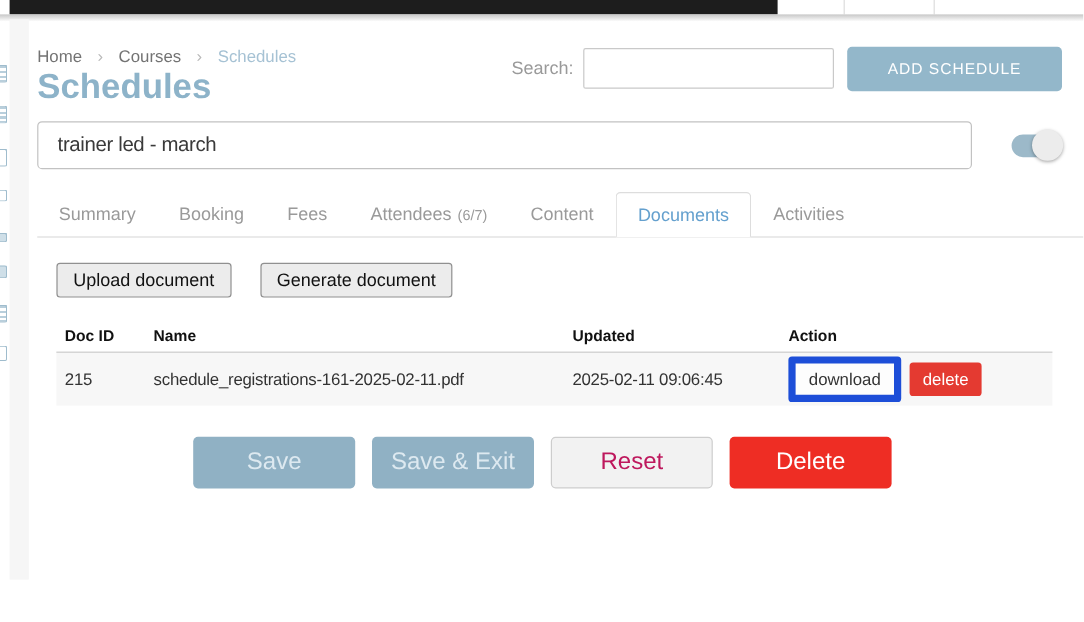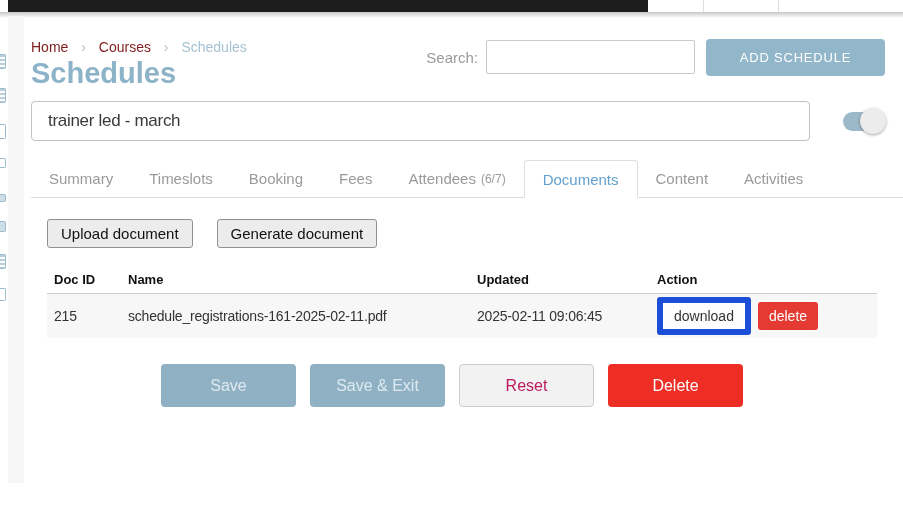--- a/index.html
+++ b/index.html
@@ -18,21 +18,21 @@
   .gray-strip { position: absolute; left: 8px; top: 16px; width: 16px; height: 467px; background: #f6f6f6; }
   .rail-icon { position: absolute; left: 0; width: 6px; border: 1px solid #9fbccd; border-left: none;
                border-radius: 0 2px 2px 0; background: #fff; }
   .rail-icon.lines { background: repeating-linear-gradient(#b9cfdc 0 2px, #ffffff 2px 4px); }
   .rail-icon.fill { background: #cfdfe8; }
 
   
   .breadcrumb { position: absolute; left: 31px; top: 39px; font-size: 14px; color: #333; }
   .breadcrumb span { margin-right: 9px; }
   .crumb-sep { color: #b9b9b9; }
-  .crumb-link { color: #7f1d1d; cursor: pointer; }
+  .crumb-link { color: #737373; cursor: pointer; }
   .crumb-current { color: #a6c2d4; }
   .page-title { position: absolute; left: 31px; top: 57px; font-size: 29px; font-weight: bold; color: #8db3c9; }
 
   
   .search-label { position: absolute; left: 408px; top: 49px; width: 70px; text-align: right;
                   font-size: 15px; color: #9a9a9a; }
   .search-input { position: absolute; left: 486px; top: 40px; width: 209px; height: 34px;
                   border: 1px solid #c9c9c9; border-radius: 2px; font-size: 15px; padding: 0 8px; color: #333; }
   .add-btn { position: absolute; left: 706px; top: 39px; width: 179px; height: 37px; background: #93b7ca;
              border: none; border-radius: 4px; color: #fff; font-size: 13px; letter-spacing: 0.8px;
@@ -74,21 +74,21 @@
   .c3 { width: 180px; }
   .c4 { width: 220px; display: flex; align-items: center; }
   .dl-btn { padding: 5px 11px; font-size: 14px; color: #333; background: #fdfdfd;
             border: 6px solid #1d4ed8; border-radius: 3px; margin-right: 7px;
             font-family: "Liberation Sans", sans-serif; cursor: pointer; }
   .del-btn-sm { padding: 6px 11px; font-size: 14px; color: #fff; background: #e43a31;
                 border: none; border-radius: 3px; font-family: "Liberation Sans", sans-serif; cursor: pointer; }
 
   
   .footer-btns { position: absolute; left: 161px; top: 364px; display: flex; gap: 14px; }
-  .f-btn { width: 135px; height: 43px; border-radius: 4px; font-size: 16px; border: none;
+  .f-btn { width: 135px; height: 43px; border-radius: 4px; font-size: 20px; border: none;
            font-family: "Liberation Sans", sans-serif; cursor: pointer; }
   .f-save { background: #90b1c4; color: #dde9f0; }
   .f-reset { background: #f2f2f2; color: #be185d; border: 1px solid #cdcdcd; }
   .f-delete { background: #ee2d24; color: #fff; }
 </style>
 </head>
 <body>
 
 <div class="page">
 
@@ -123,29 +123,28 @@
   <button class="add-btn">ADD SCHEDULE</button>
 
   <input class="name-input" type="text" value="trainer led - march" style="">
   <div class="toggle">
     <div class="toggle-track"></div>
     <div class="toggle-knob"></div>
   </div>
 
   <div class="tabs">
     <div class="tab">Summary</div>
-    <div class="tab">Timeslots</div>
     <div class="tab">Booking</div>
     <div class="tab">Fees</div>
     <div class="tab">
       <span>Attendees</span>
       <span class="count">(6/7)</span>
     </div>
+    <div class="tab">Content</div>
     <div class="tab active">Documents</div>
-    <div class="tab">Content</div>
     <div class="tab">Activities</div>
   </div>
 
   <div class="doc-actions">
     <button class="doc-btn">Upload document</button>
     <button class="doc-btn">Generate document</button>
   </div>
 
   <div class="doc-table">
     <div class="t-row t-head">

